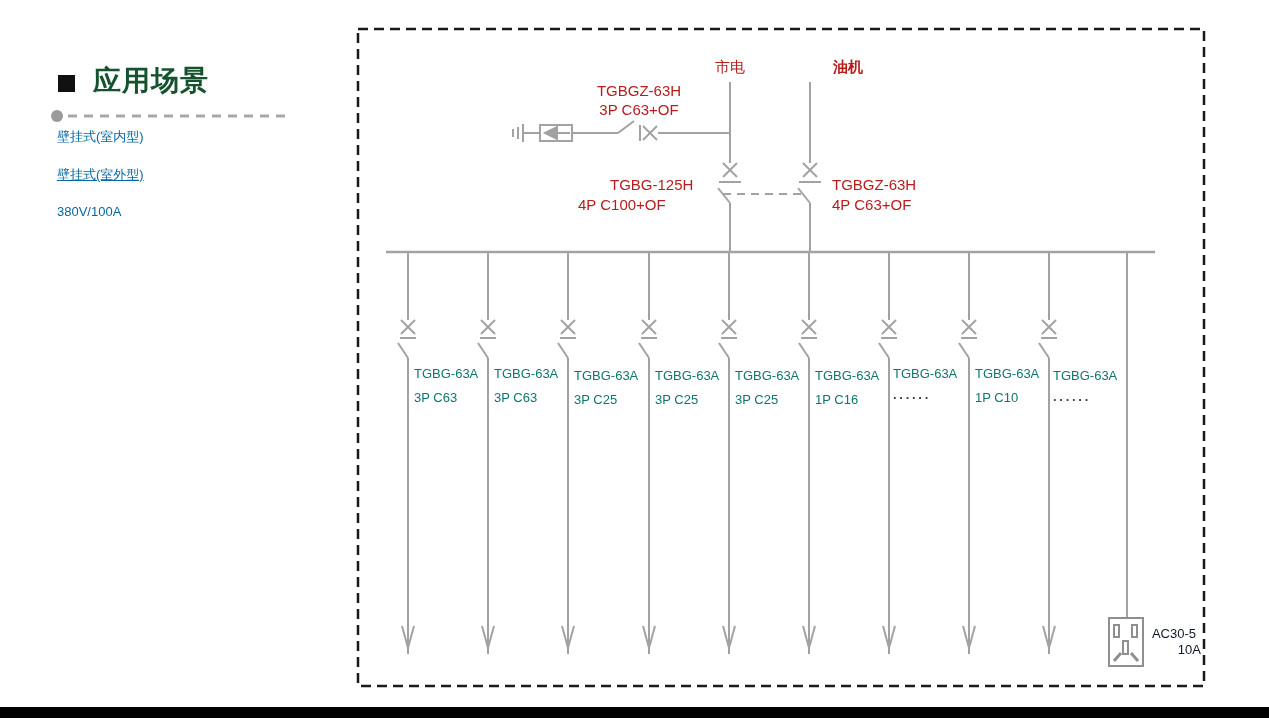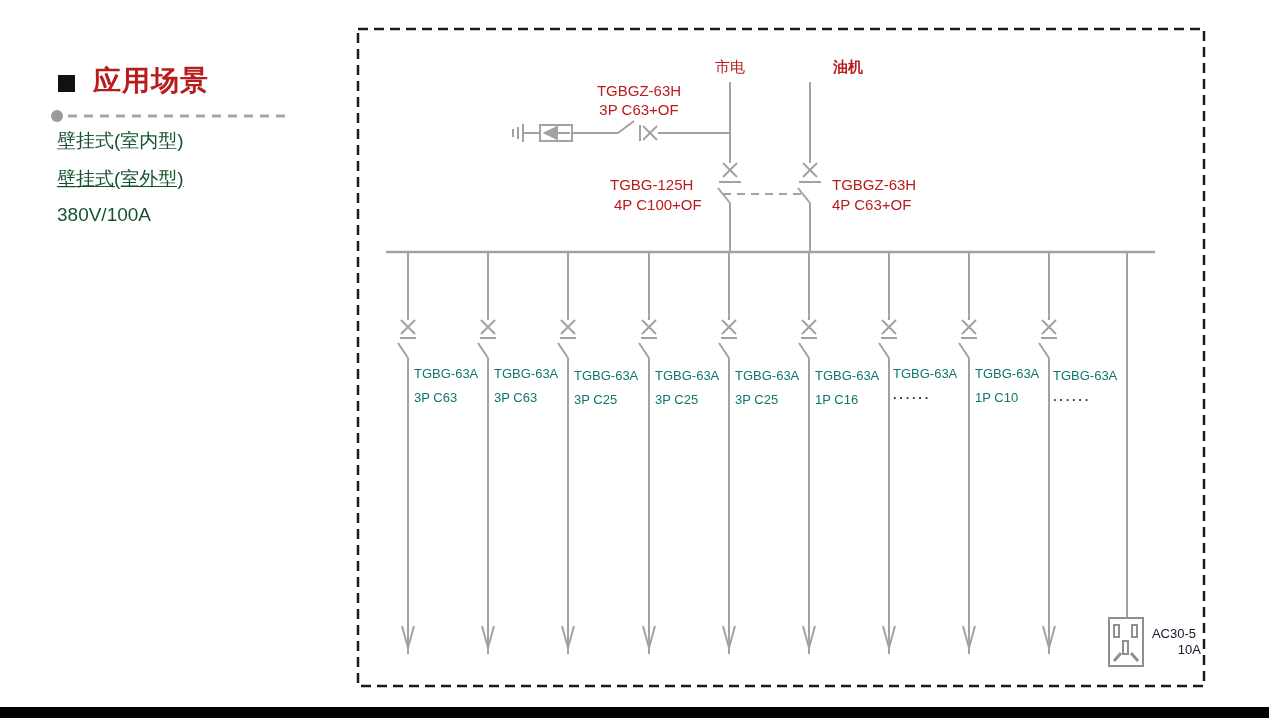--- a/index.html
+++ b/index.html
@@ -4,22 +4,22 @@
 <style>
   html,body{margin:0;padding:0;background:#fff;}
   .canvas{
     position:relative;width:1269px;height:721px;background:#ffffff;
     font-family:"Liberation Sans","DejaVu Sans",sans-serif;overflow:hidden;
   }
   .abs{position:absolute;}
   svg{position:absolute;left:0;top:0;}
   
   .bullet-square{width:17px;height:17px;background:#111;}
-  .section-title{font-size:28px;font-weight:700;color:#b91c1c;letter-spacing:1px;}
-  .feature-line{font-size:19px;color:#14532d;}
+  .section-title{font-size:28px;font-weight:700;color:#14532d;letter-spacing:1px;}
+  .feature-line{font-size:13px;color:#0369a1;}
   
   .dlabel{color:#b91c1c;font-size:15px;line-height:19px;white-space:nowrap;}
   .dlabel.center{text-align:center;}
   .flabel{color:#0f766e;font-size:13px;line-height:16px;white-space:nowrap;}
   .dots{font-weight:700;letter-spacing:2px;font-size:13px;color:#3d3d3d;}
   .socket-label{color:#0f172a;font-size:13px;line-height:16px;text-align:center;}
   .bottom-bar{left:0;top:707px;width:1269px;height:11px;background:#000;}
 </style>
 </head>
 <body>
@@ -107,21 +107,21 @@
     </g>
   </svg>
 
   <div class="abs dlabel center" style="left:702px;top:57px;width:56px;">市电</div>
   <div class="abs dlabel center" style="left:820px;top:57px;width:56px;font-weight:bold;">油机</div>
 
   <div class="abs dlabel center" style="left:569px;top:81px;width:140px;">TGBGZ-63H</div>
   <div class="abs dlabel center" style="left:569px;top:100px;width:140px;">3P C63+OF</div>
 
   <div class="abs dlabel" style="left:610px;top:175px;">TGBG-125H</div>
-  <div class="abs dlabel" style="left:614px;top:195px;">4P C100+OF</div>
+  <div class="abs dlabel" style="left:578px;top:195px;">4P C100+OF</div>
 
   <div class="abs dlabel" style="left:832px;top:175px;">TGBGZ-63H</div>
   <div class="abs dlabel" style="left:832px;top:195px;">4P C63+OF</div>
 
   <div class="abs flabel" style="left:414px;top:366px;">TGBG-63A</div>
   <div class="abs flabel" style="left:414px;top:390px;">3P C63</div>
 
   <div class="abs flabel" style="left:494px;top:366px;">TGBG-63A</div>
   <div class="abs flabel" style="left:494px;top:390px;">3P C63</div>
 

